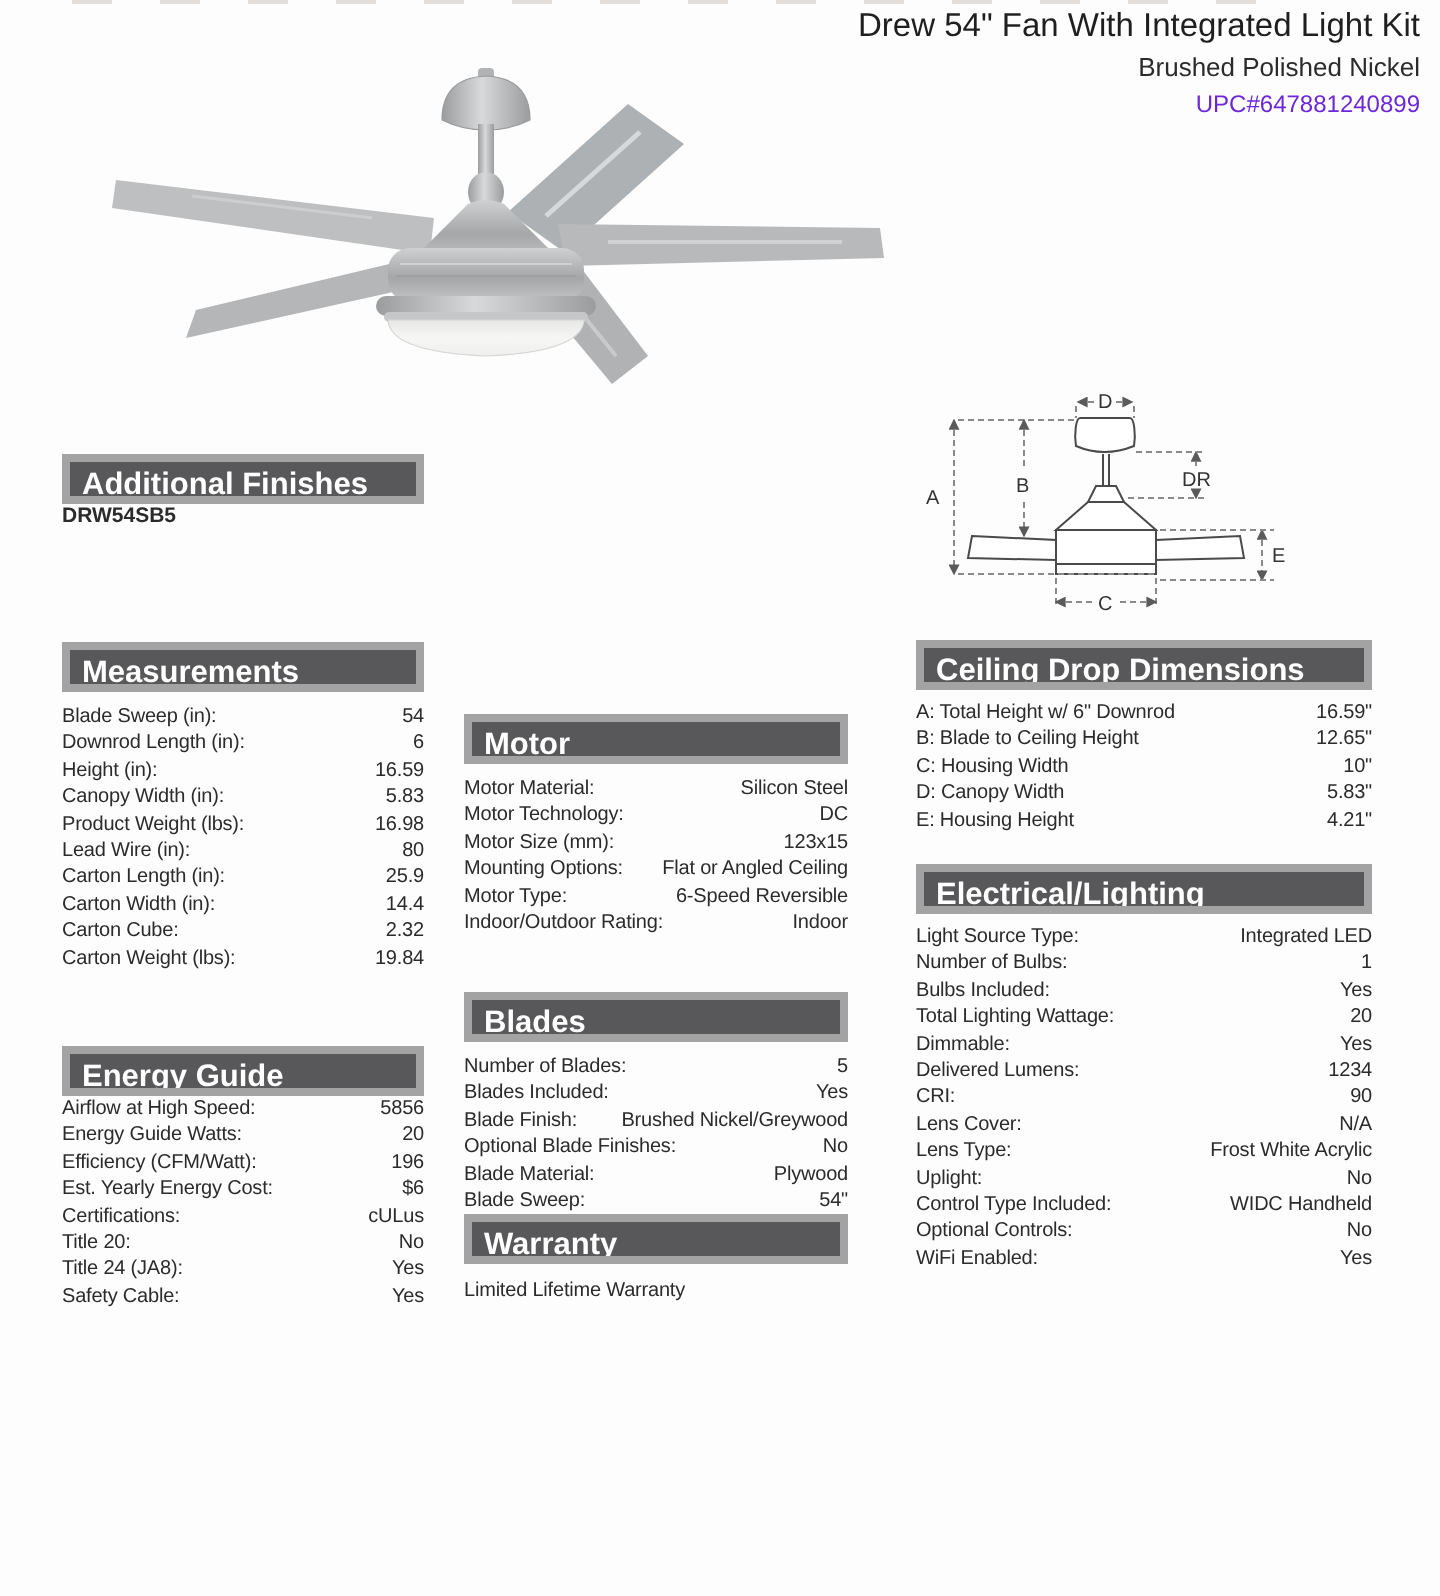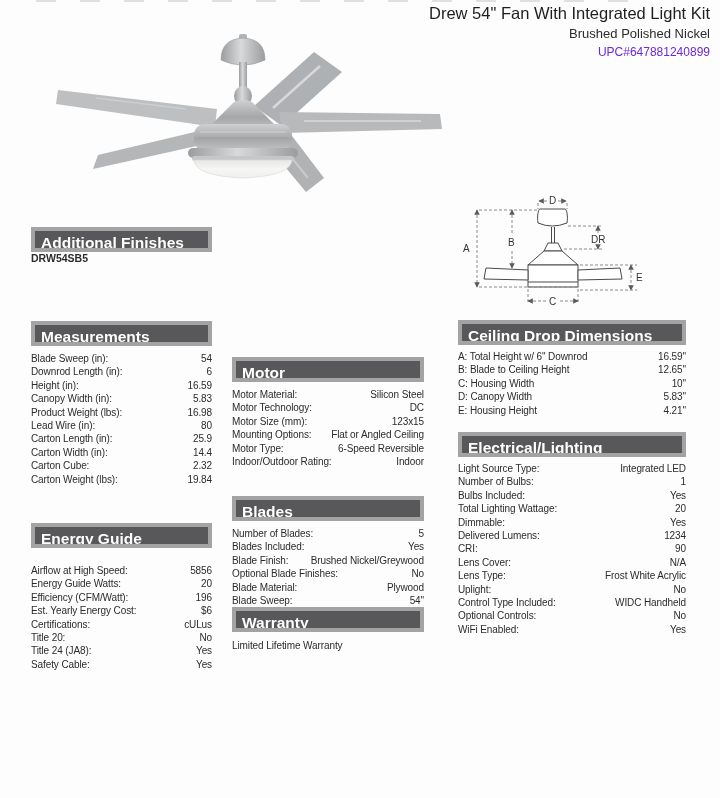--- a/index.html
+++ b/index.html
@@ -17,21 +17,21 @@
   .title-upc{font-size:12px; color:#6d28d9; margin-top:3px;}
 
   
   .section{position:absolute;}
   .bar{background:var(--header-bar,#58585a); color:var(--header-text,#ffffff);
        border:4px solid #a3a3a3; box-sizing:border-box;
        font-weight:bold; font-size:15.5px; height:25px; line-height:23px; padding-left:6px;
        letter-spacing:0; white-space:nowrap; overflow:hidden;}
   .rows{margin-top:6px;}
   .rows.tight{margin-top:5px;}
-  .rows.loose{margin-top:16px;}
+  .rows.loose{margin-top:0;}
   .spec-row{display:flex; justify-content:space-between; align-items:baseline;
        font-size:10px; line-height:13.4px; height:13.4px; white-space:nowrap; letter-spacing:-0.1px;}
   .spec-label{text-align:left;}
   .spec-value{text-align:left;}
 
   .sku{position:absolute; left:31px; top:252px; font-size:10.5px; font-weight:bold; color:#2b2b2b;}
   .warranty-text{font-size:10px; margin-top:8px; letter-spacing:-0.1px;}
 
   .col-left{left:31px; width:181px;}
   .col-mid{left:232px; width:192px;}

